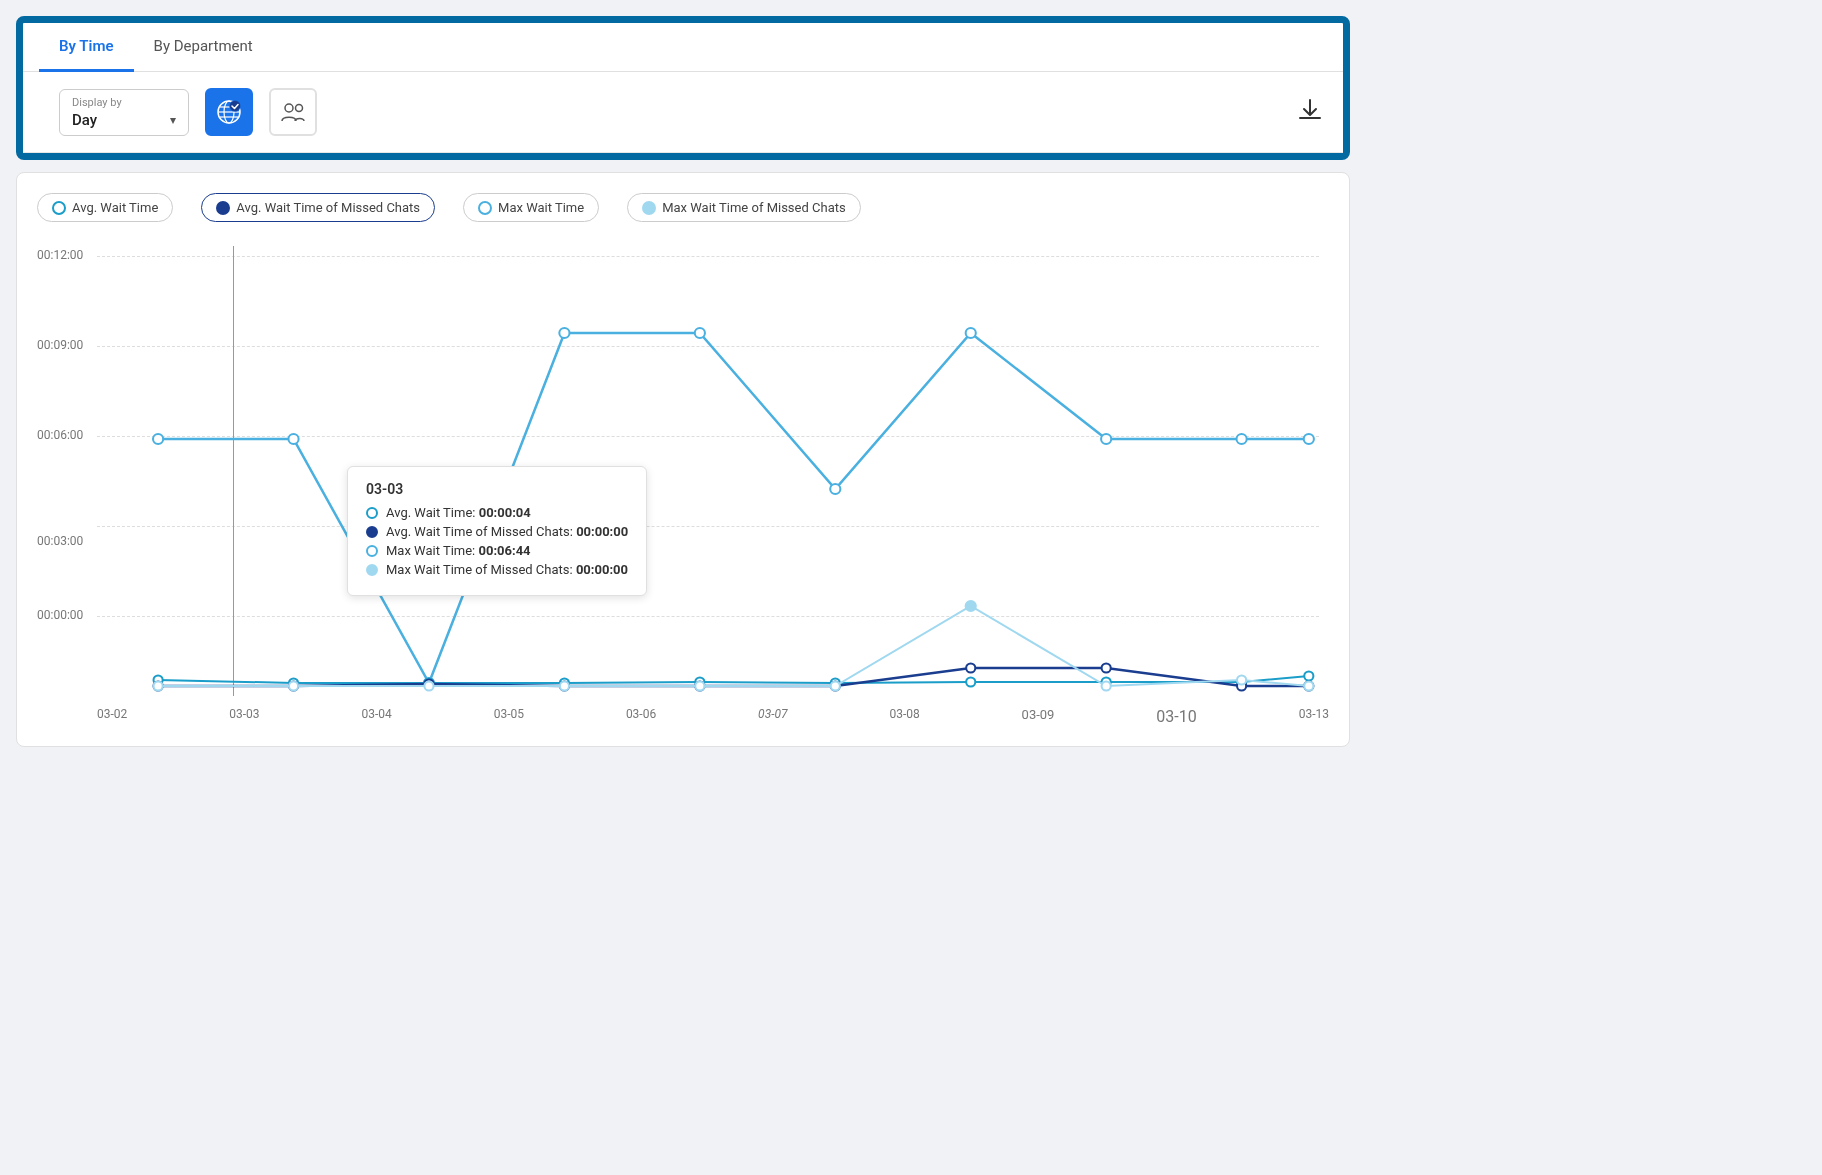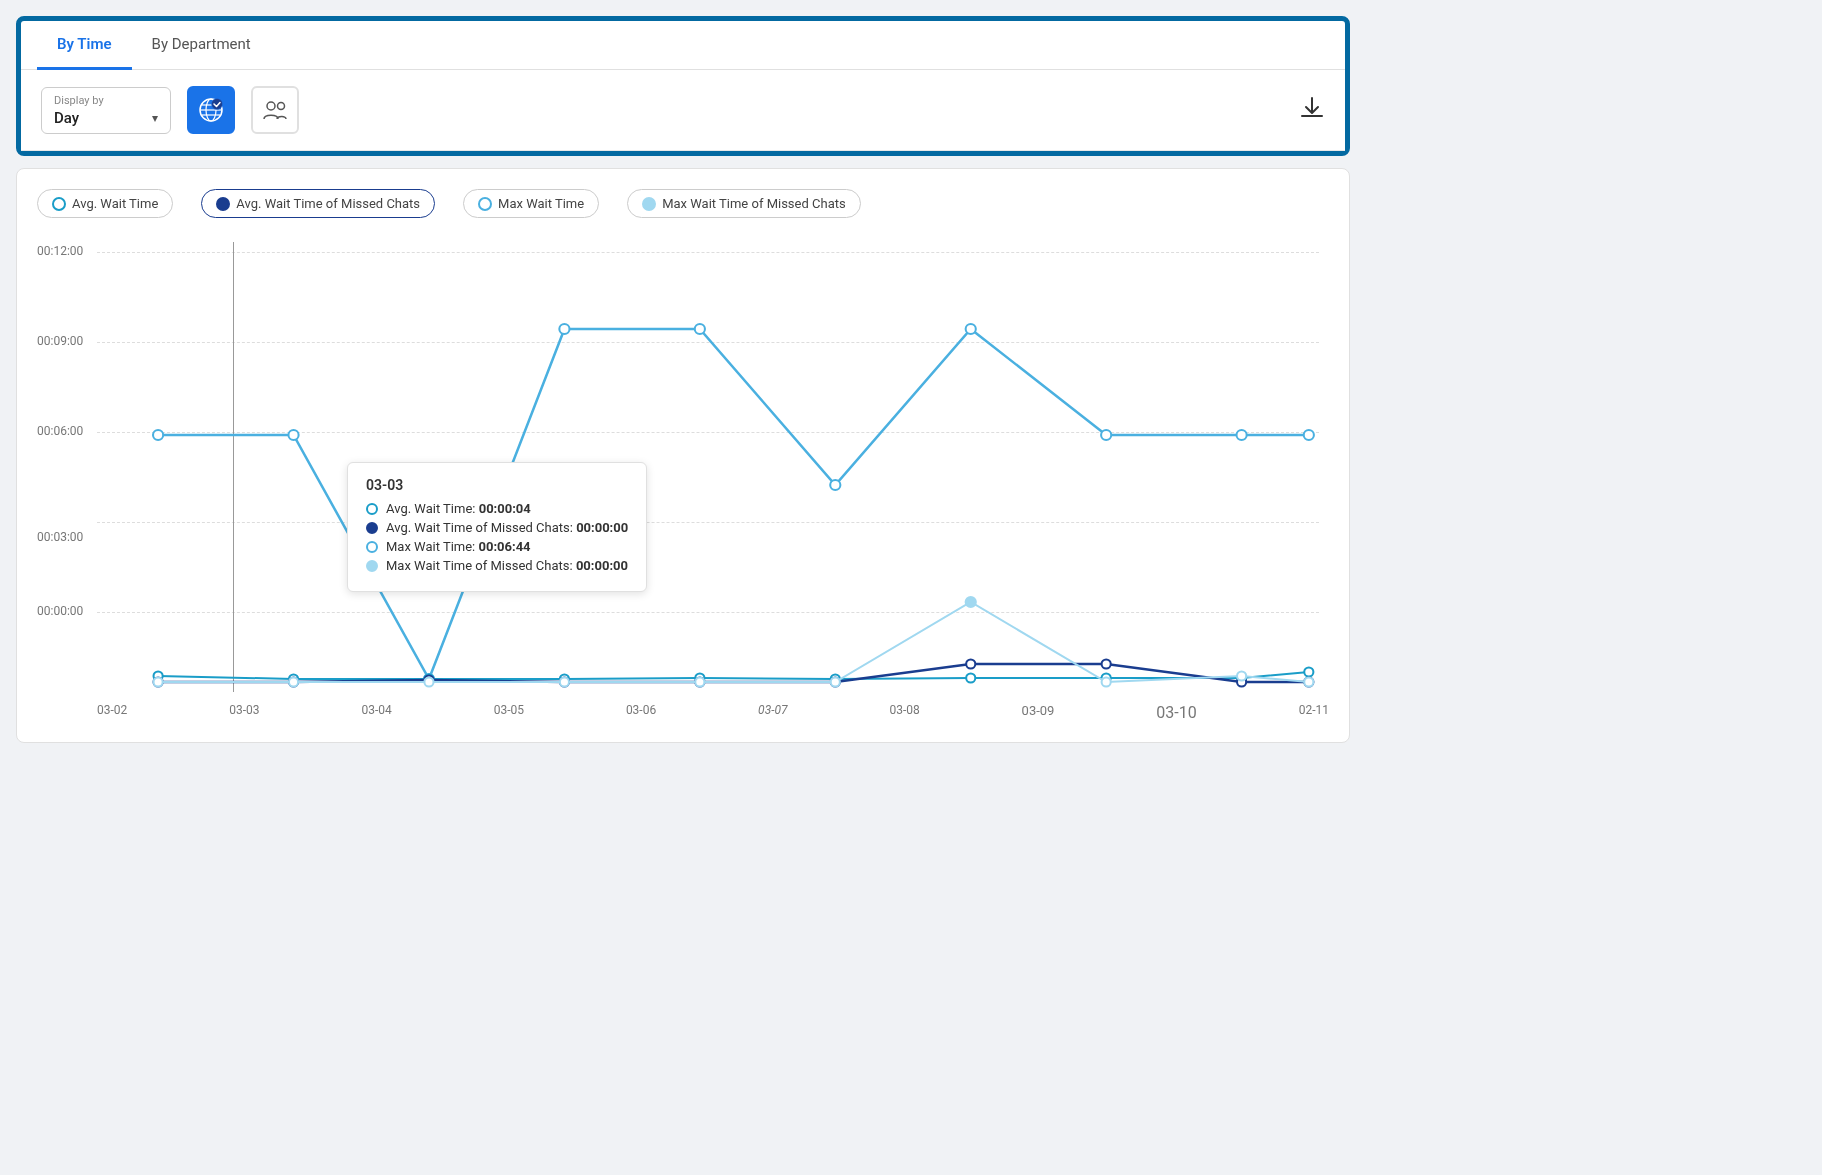--- a/index.html
+++ b/index.html
@@ -50,20 +50,21 @@
       gap: 16px;
     }
     .display-by-wrapper {
       border: 1px solid #ccc;
       border-radius: 6px;
       padding: 6px 12px;
       display: flex;
       flex-direction: column;
       min-width: 130px;
       position: relative;
+      margin-left: 16px;
     }
     .display-by-label {
       font-size: 11px;
       color: #888;
       margin-bottom: 2px;
     }
     .display-by-select {
       display: flex;
       align-items: center;
       justify-content: space-between;
@@ -206,21 +207,21 @@
       width: calc(100% - 70px);
       height: 450px;
       overflow: visible;
     }
   </style>
 </head>
 <body>
 
 <div class="main-container">
 
-  <div style="background:#fff; border-radius:8px; border:5px solid #0369a1; margin-bottom:12px;">
+  <div style="background:#fff; border-radius:8px; border:7px solid #0369a1; margin-bottom:12px;">
     <div class="tabs-section">
       <div class="tab active">
         <span>By Time</span>
       </div>
       <div class="tab">
         <span>By Department</span>
       </div>
     </div>
     <div class="controls-section">
       <div class="controls-left">
@@ -424,17 +425,17 @@
       <div style="position:absolute; bottom:0; left:60px; right:0; display:flex; justify-content:space-between;">
         <span class="x-axis-label" style="position:relative; transform:none; font-size:12px; color:#777;">03-02</span>
         <span class="x-axis-label" style="position:relative; transform:none; font-size:12px; color:#777;">03-03</span>
         <span class="x-axis-label" style="position:relative; transform:none; font-size:12px; color:#777;">03-04</span>
         <span class="x-axis-label" style="position:relative; transform:none; font-size:12px; color:#777;">03-05</span>
         <span class="x-axis-label" style="position:relative; transform:none; font-size:12px; color:#777;">03-06</span>
         <span class="x-axis-label" style="position:relative; transform:none; font-size:12px; color:#777;font-style:italic;">03-07</span>
         <span class="x-axis-label" style="position:relative; transform:none; font-size:12px; color:#777;">03-08</span>
         <span class="x-axis-label" style="position:relative; transform:none; font-size:13px; color:#777;">03-09</span>
         <span class="x-axis-label" style="position:relative; transform:none; font-size:16px; color:#777;">03-10</span>
-        <span class="x-axis-label" style="position:relative; transform:none; font-size:12px; color:#777;">02-11</span>
+        <span class="x-axis-label" style="position:relative; transform:none; font-size:12px; color:#777;">03-13</span>
       </div>
     </div>
   </div>
 </div>
 
 </body></html>

